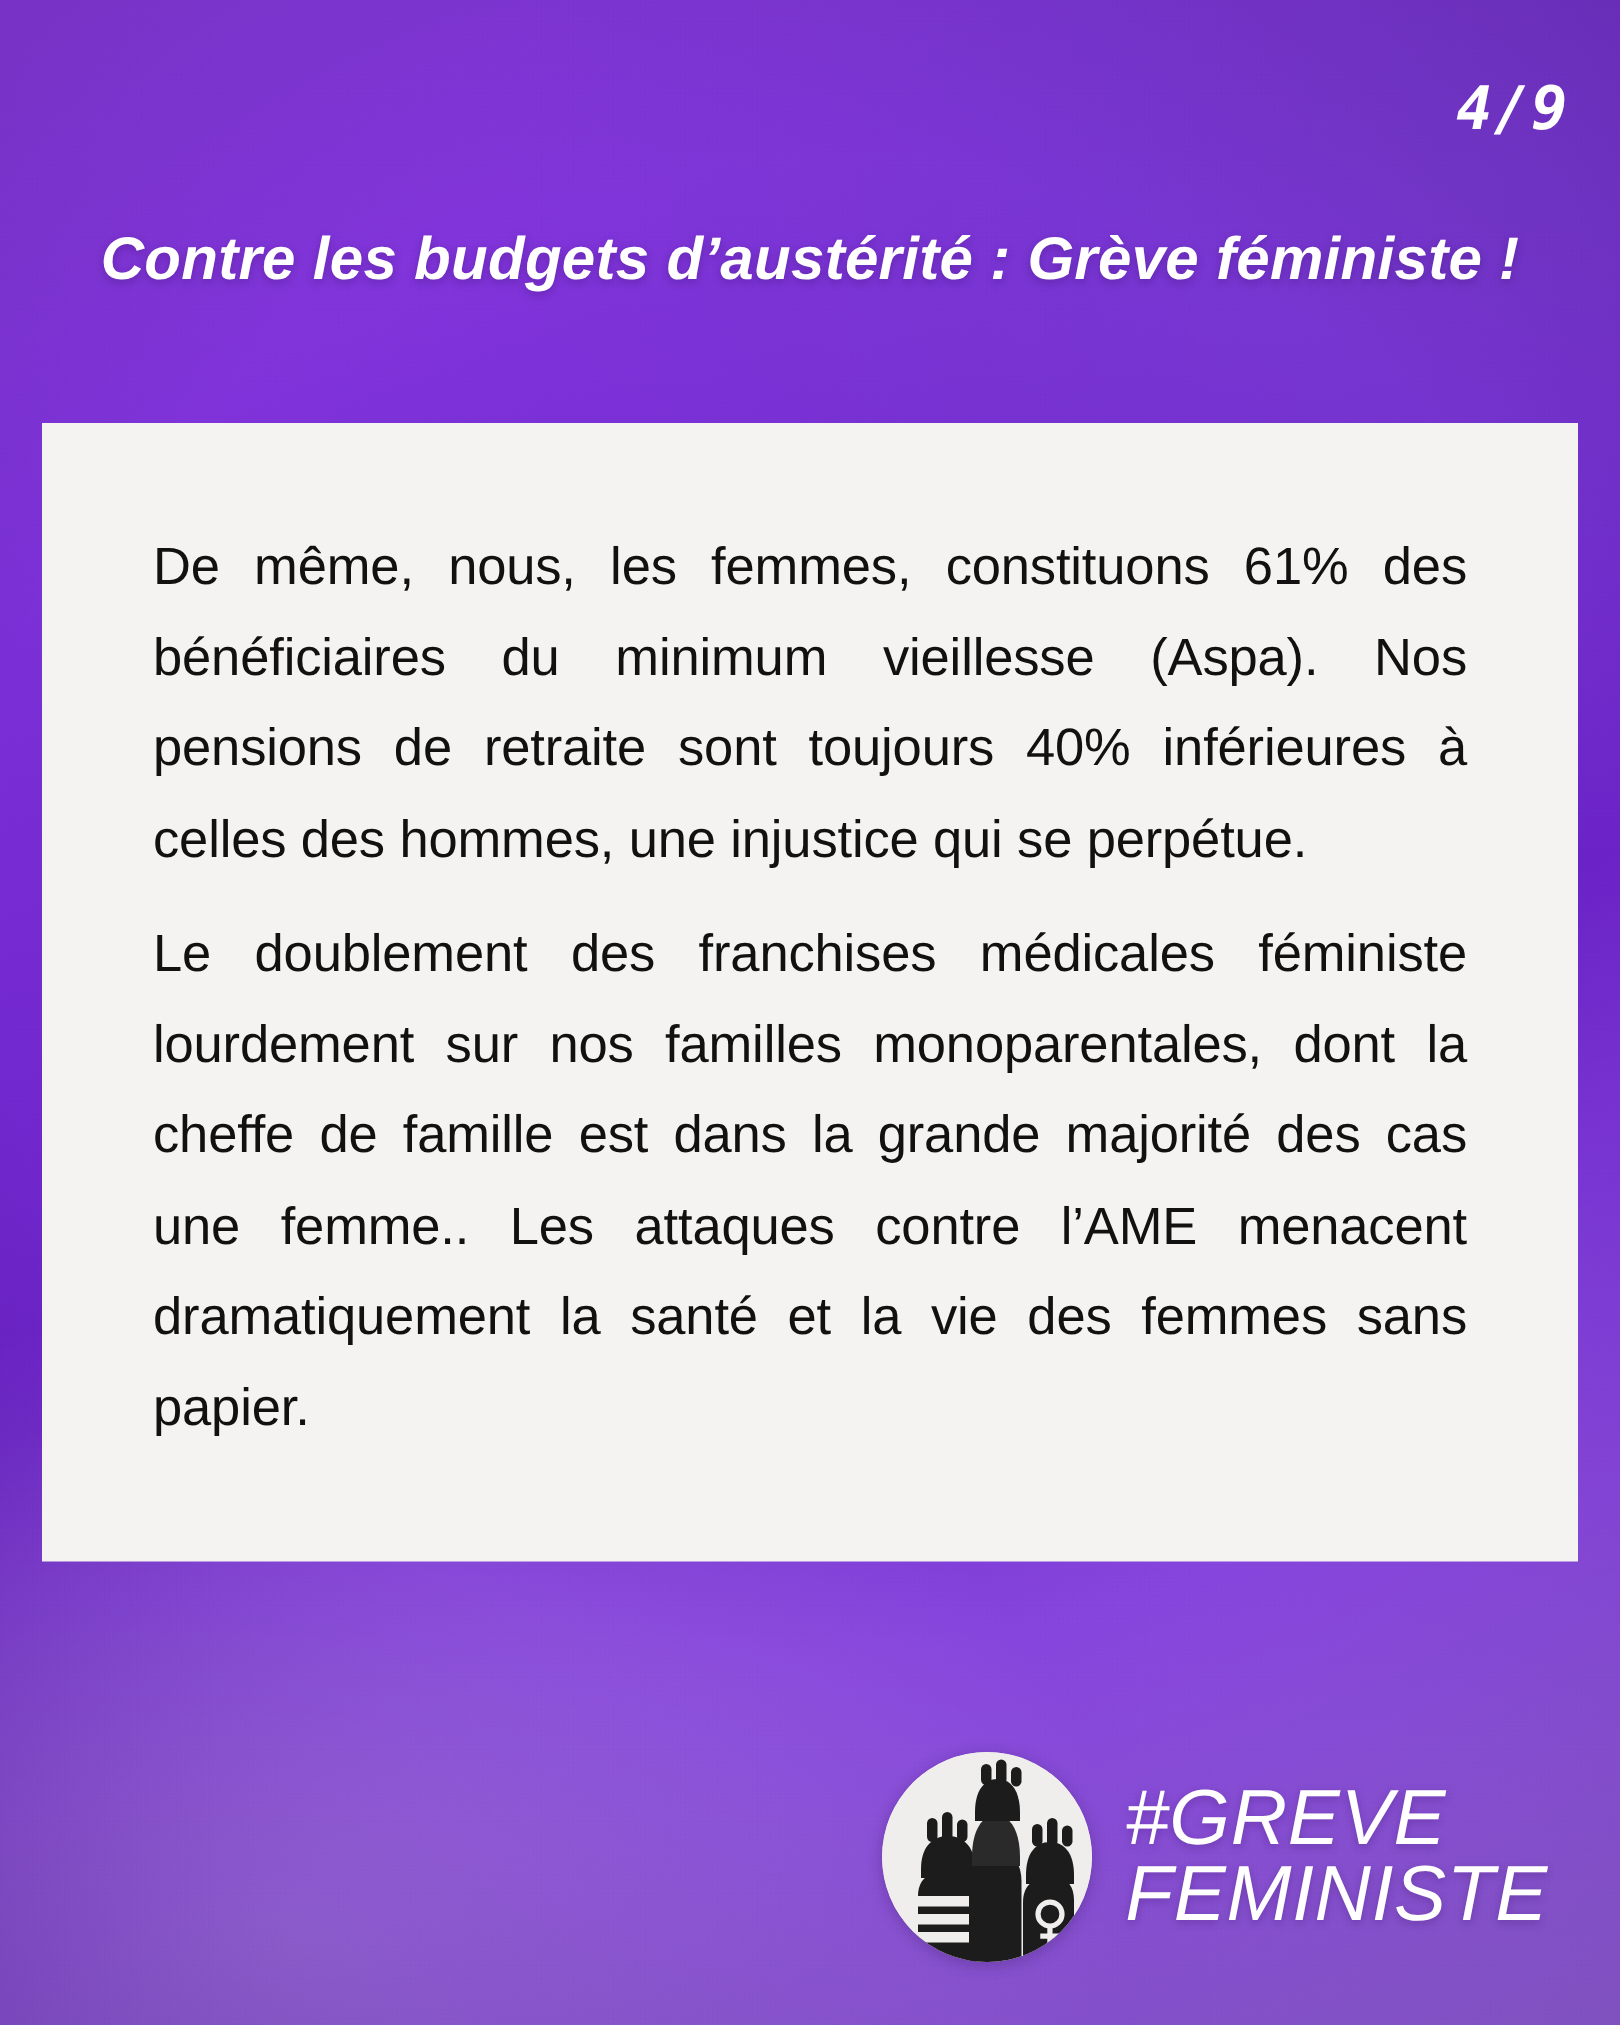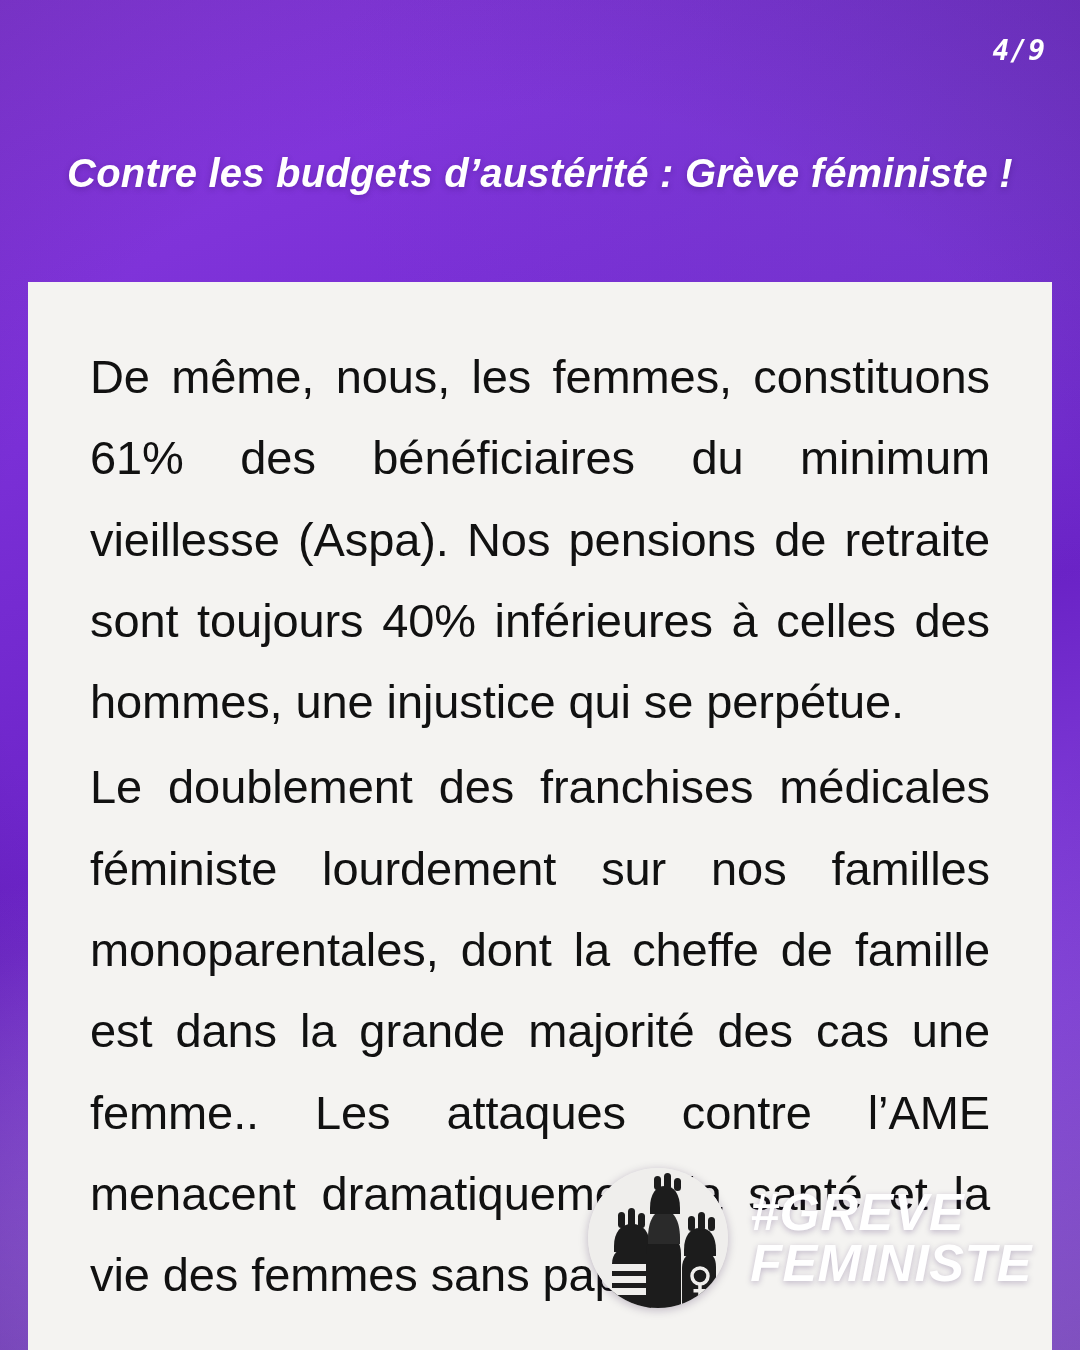--- a/index.html
+++ b/index.html
@@ -34,24 +34,24 @@
   }
   .vignette {
     position: absolute;
     inset: 0;
     pointer-events: none;
     background: radial-gradient(ellipse 1000px 900px at 50% 45%, rgba(0,0,0,0) 55%, rgba(40,10,80,0.28) 100%);
   }
 
   .page-counter {
     position: absolute;
-    top: 34px;
+    top: 50px;
     right: 34px;
     color: #ffffff;
-    font-size: 28px;
+    font-size: 40px;
     font-weight: bold;
     font-style: italic;
     letter-spacing: 1px;
     font-family: "DejaVu Sans Mono", monospace;
   }
 
   .headline {
     position: absolute;
     top: 104px;
     left: 0;
@@ -74,26 +74,26 @@
     left: 28px;
     width: 1024px;
     min-height: 674px;
     background: #f4f3f1;
     box-sizing: border-box;
     padding: 50px 58px 56px 58px;
   }
 
   .body-text {
     color: #111111;
-    font-size: 47px;
+    font-size: 35px;
     line-height: 1.73;
     text-align: justify;
     text-justify: inter-word;
     letter-spacing: -0.1px;
-    margin: 4px;
+    margin: 16px;
   }
   .body-text + .body-text {
     margin-top: 0;
   }
 
   .logo-block {
     position: absolute;
     right: 48px;
     bottom: 42px;
     display: flex;
@@ -107,21 +107,21 @@
     border-radius: 50%;
     background: #efeeec;
     position: relative;
     overflow: hidden;
     flex: 0 0 auto;
     box-shadow: 0 2px 10px rgba(30,6,60,0.25);
   }
 
   .logo-wordmark {
     color: #ffffff;
-    font-weight: bold;
+    font-weight: normal;
     font-style: italic;
     font-size: 52px;
     line-height: 0.99;
     letter-spacing: 0.5px;
     text-shadow: 0 2px 6px rgba(40,8,80,0.25);
   }
   .logo-wordmark .line2 {
     display: block;
   }
 </style>

